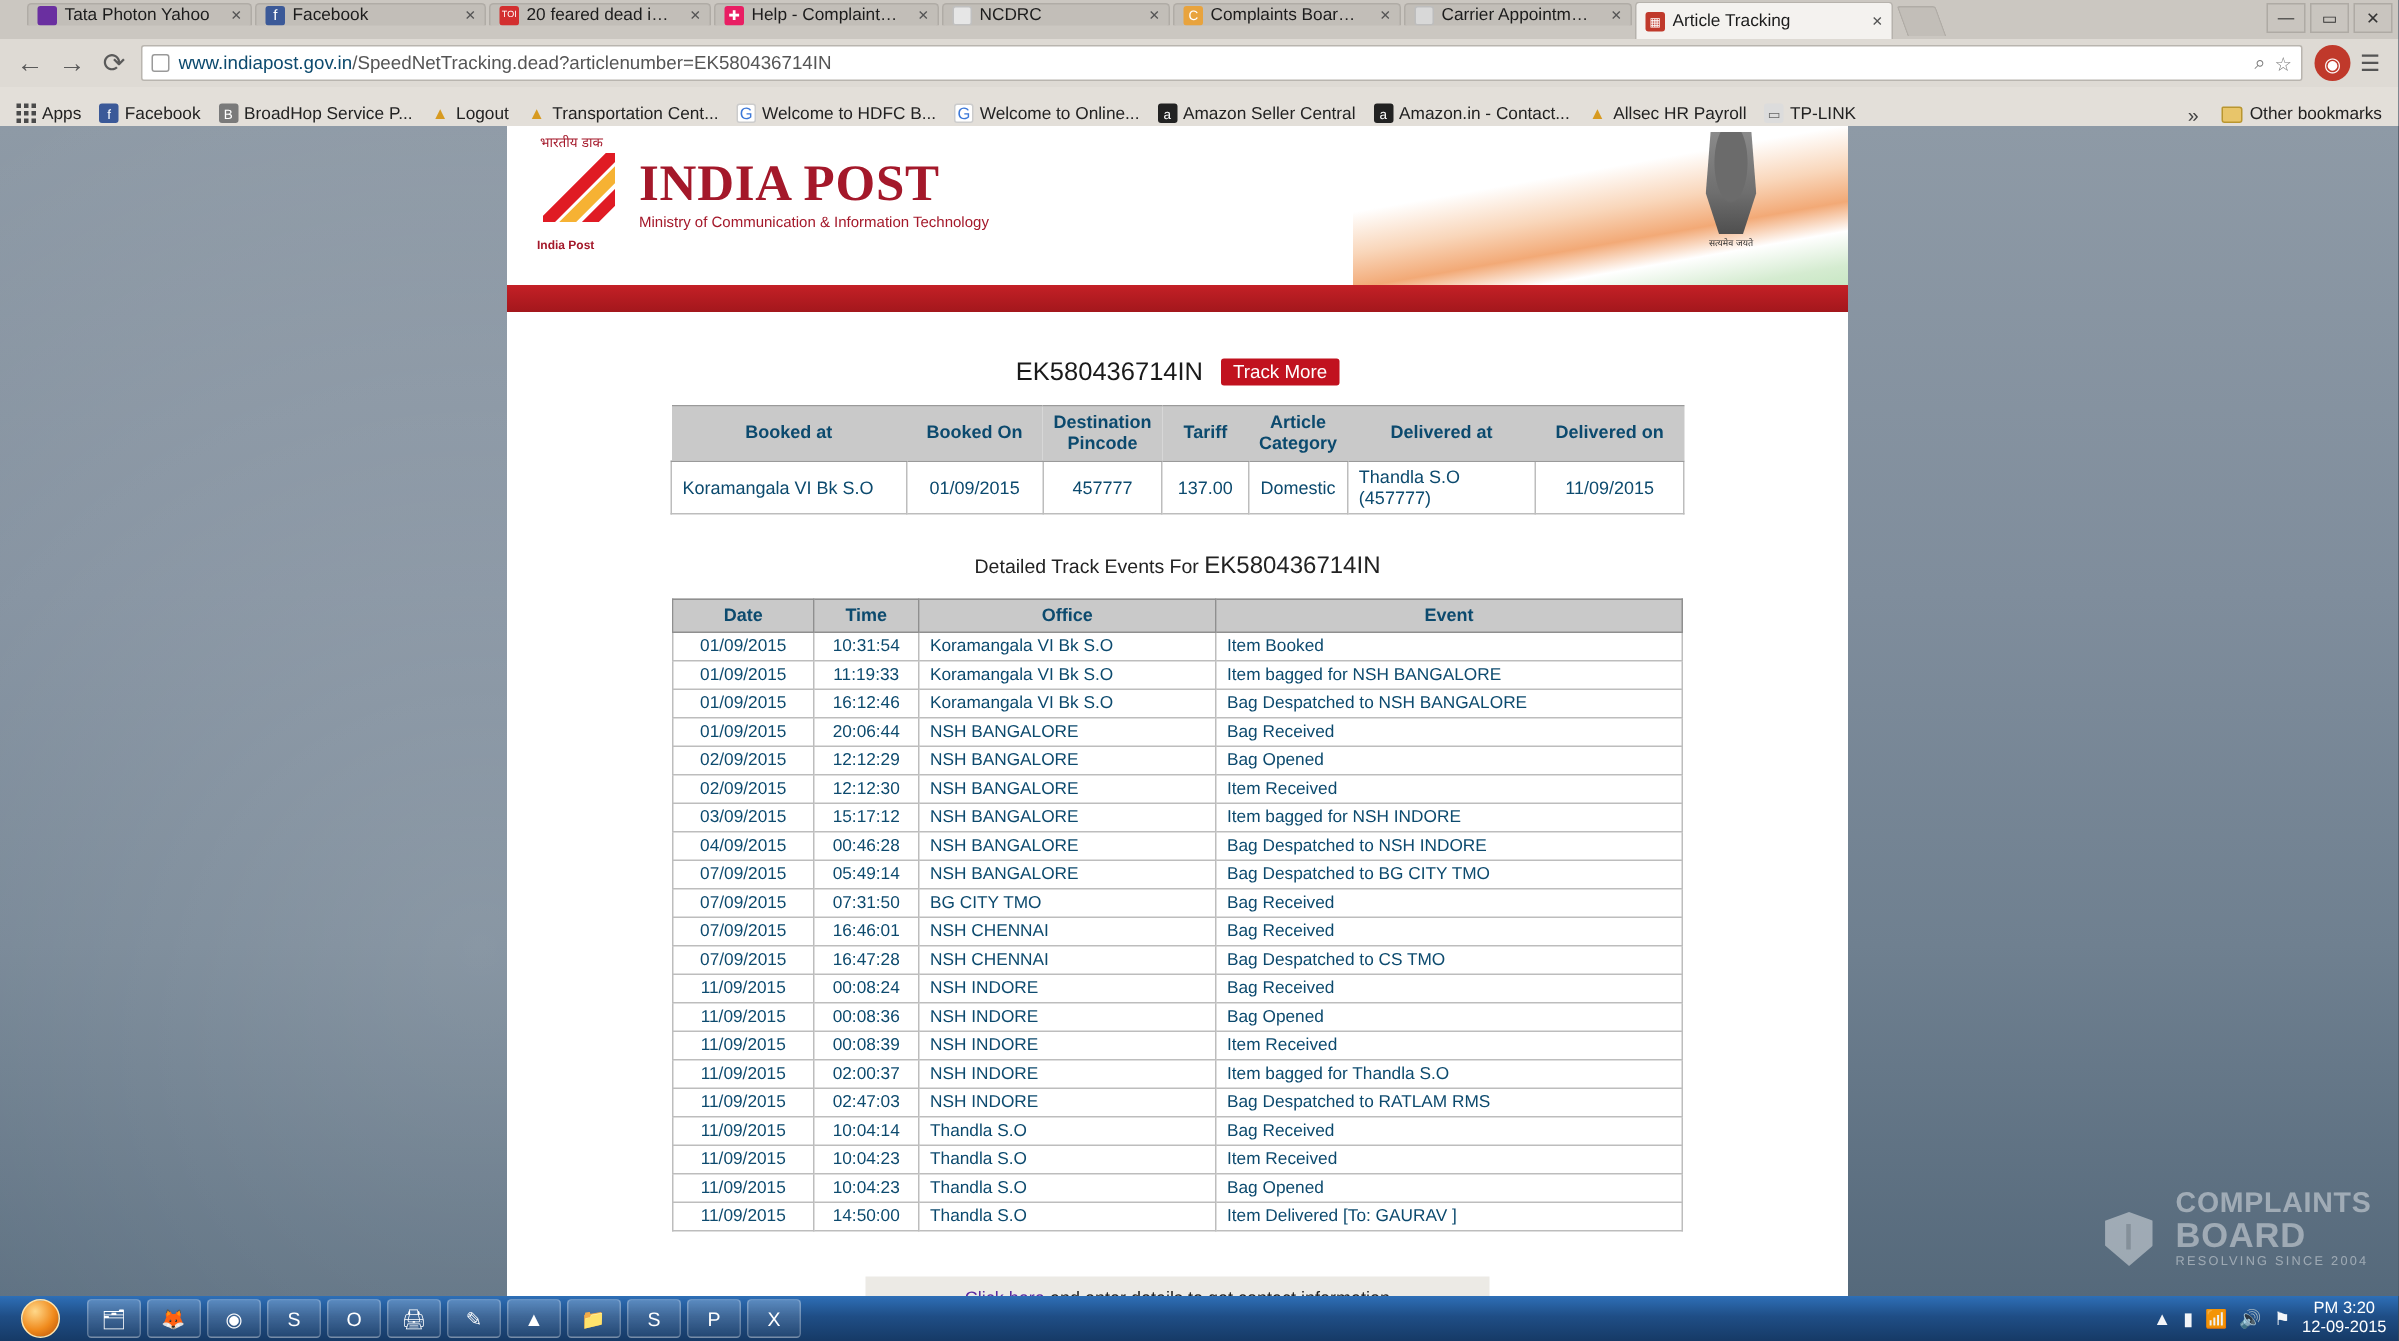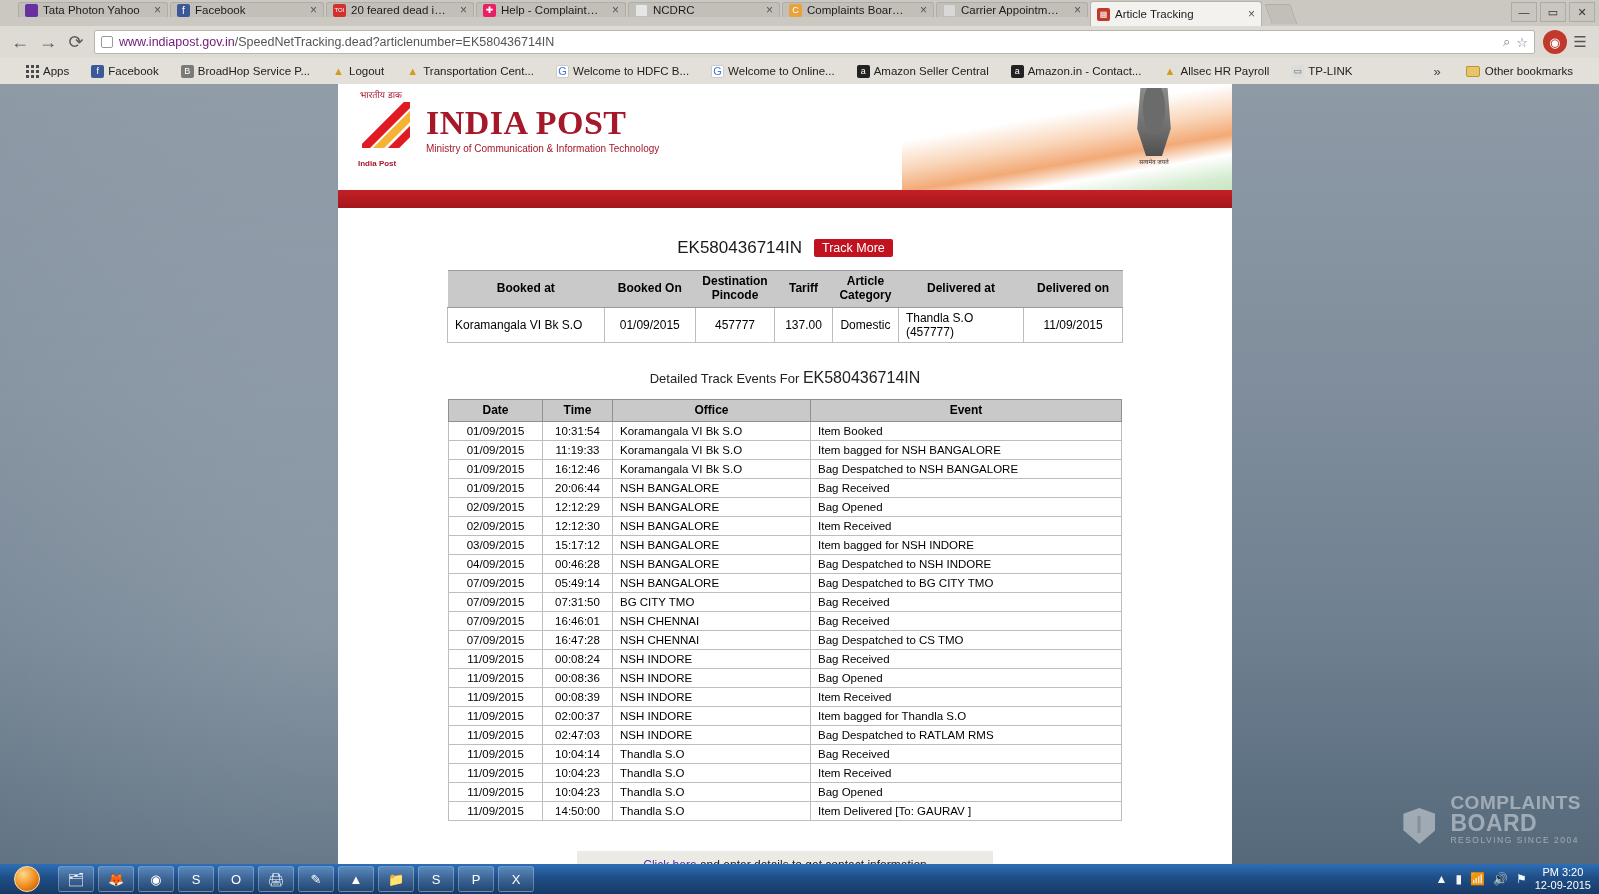--- a/index.html
+++ b/index.html
@@ -38,27 +38,27 @@
   .navbar { position: relative; height: 32px; background: #dedad4; display: flex; align-items: center; padding: 0 6px; }
   .navicon { width: 28px; height: 26px; display: flex; align-items: center; justify-content: center; font-size: 18px; color: #5a5a5a; }
   .omnibox {
     flex: 1; height: 24px; margin: 0 4px; background: #fff;
     border: 1px solid #b9b5af; border-radius: 2px;
     display: flex; align-items: center; padding: 0 6px; gap: 6px;
     font-size: 12.5px; color: #222;
   }
   .omnibox .lockicon { width: 12px; height: 12px; border: 1px solid #9a9a9a; border-radius: 2px; position: relative; }
   .omnibox .urltext { flex: 1; white-space: nowrap; overflow: hidden; }
-  .omnibox .urltext .dom { color: #701a75; text-align: center; }
+  .omnibox .urltext .dom { color: #0c4a6e; text-align: center; }
   .omnibox .urltext .path { color: #555; }
   .omnibox .mi { color: #7a7a7a; font-size: 13px; }
   .profilebtn { width: 24px; height: 24px; border-radius: 50%; background: #c0392b; color: #fff; display: flex; align-items: center; justify-content: center; font-size: 13px; margin-left: 4px; }
   .menubtn { width: 26px; display: flex; align-items: center; justify-content: center; font-size: 15px; color: #555; }
 
-  .bookbar { position: relative; height: 26px; background: #e3dfd9; display: flex; align-items: center; padding: 0 21px; font-size: 11.5px; color: #222; gap: 12px; overflow: hidden; }
+  .bookbar { position: relative; height: 26px; background: #e3dfd9; display: flex; align-items: flex-end; padding: 0 6px; font-size: 11.5px; color: #222; gap: 2px; overflow: hidden; }
   .bm { display: flex; align-items: center; gap: 4px; padding: 2px 5px; white-space: nowrap; }
   .bm .bi { width: 13px; height: 13px; flex: 0 0 13px; border-radius: 2px; display: flex; align-items: center; justify-content: center; font-size: 9px; color: #fff; }
   .bm .appsgrid { display: grid; grid-template-columns: repeat(3,3px); grid-template-rows: repeat(3,3px); gap: 2px; }
   .bm .appsgrid i { width: 3px; height: 3px; background: #4a4a4a; display: block; }
   .chev { margin-left: auto; padding: 0 8px; font-size: 13px; color: #444; }
   .folder { display: flex; align-items: center; gap: 5px; padding: 2px 5px; }
   .folder .fi { width: 14px; height: 11px; background: #e8c56a; border: 1px solid #b9962f; border-radius: 1px 2px 2px 2px; }
 
   
   .viewport { position: absolute; left: 0; top: 84px; width: 1599px; height: 780px; background: #a9a9a9; overflow: hidden; }
@@ -102,21 +102,21 @@
   .iptitle .t1 { font-family: "Liberation Serif", serif; font-size: 34px; font-weight: bold; color: #a4182a; letter-spacing: .5px; line-height: 1; }
   .iptitle .t2 { font-size: 10px; color: #a4182a; margin-top: 3px; }
   .ipredbar { height: 18px; background: linear-gradient(180deg,#c42026,#a3171c); }
 
   
   .content { padding: 30px 0 0 0; }
   .artrow { display: flex; align-items: center; justify-content: center; gap: 12px; }
   .artno { font-size: 17px; color: #1a1a1a; font-family: "Liberation Sans", sans-serif; }
   .trackmore { background: #c1121f; color: #fff; font-size: 12.5px; padding: 2px 8px; border-radius: 2px; }
 
-  table.tbl { border-collapse: collapse; margin: 12px auto 0 auto; font-size: 12px; color: #000000; }
+  table.tbl { border-collapse: collapse; margin: 12px auto 0 auto; font-size: 12px; color: #0c4a6e; }
   table.tbl th {
     background: #c9c9c9; border: 1px solid #8f8f8f; padding: 4px 7px;
     font-size: 12px; font-weight: bold; text-align: center; line-height: 1.15;
   }
   table.tbl td { border: 1px solid #bdbdbd; padding: 3px 7px; background: #fff; }
 
   .summary { width: 676px; }
   .summary td { border: none; border-bottom: 1px solid #d9d9d9; }
   .summary thead th { border-top: 1px solid #9a9a9a; border-bottom: 1px solid #9a9a9a; border-left: none; border-right: none; }
 

